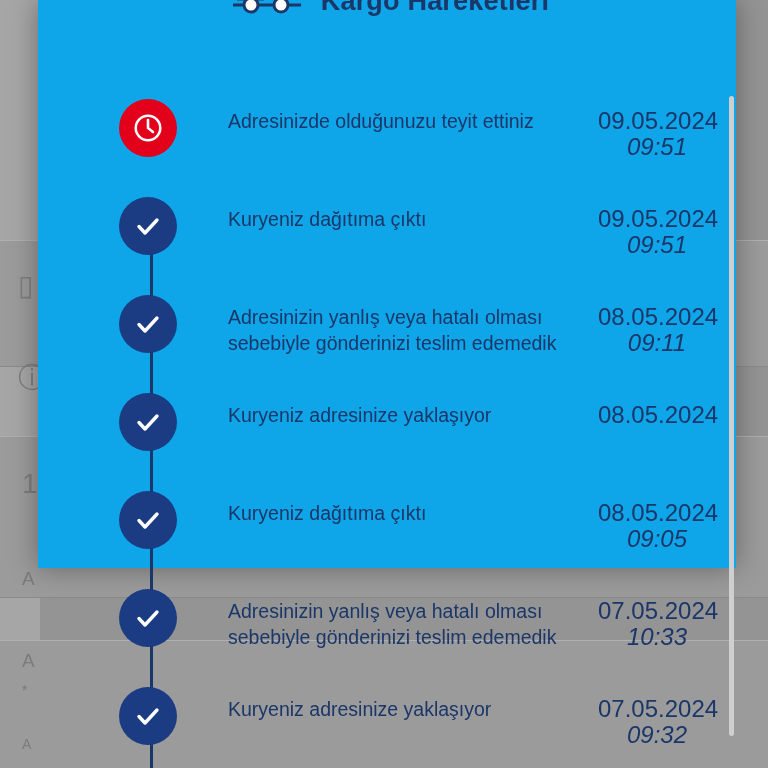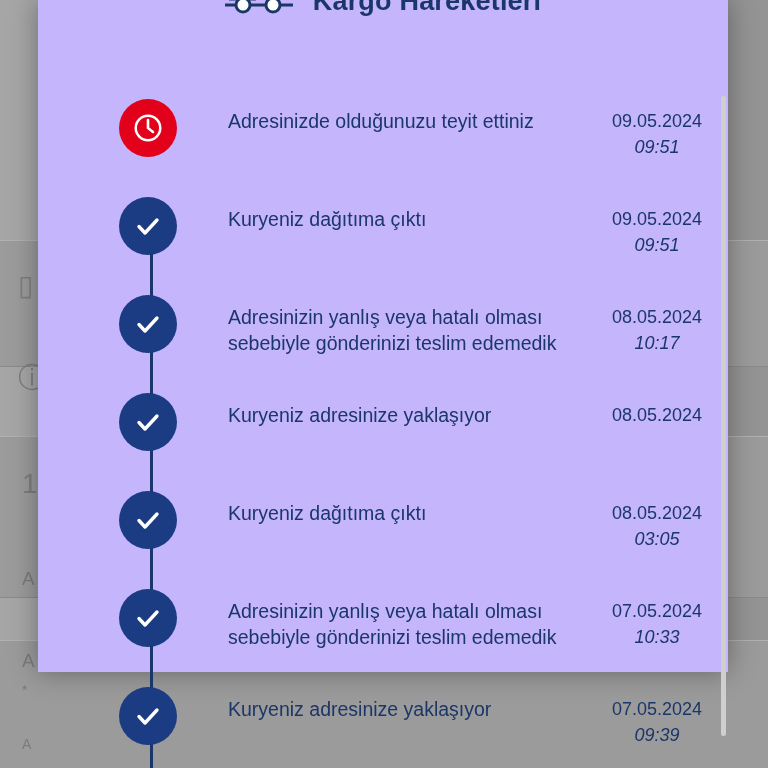--- a/index.html
+++ b/index.html
@@ -60,23 +60,24 @@
     white-space: nowrap;
   }
   .bg-text.small { font-size: 14px; }
 
   
   .sheet {
     position: absolute;
     left: 38px;
     top: 0;
     width: 690px;
-    height: 672px;
-    background: #c4b5fd;
+    height: 568px;
+    background: #0ea5e9;
     box-shadow: 0 0 26px rgba(0,0,0,0.35);
+    padding-left: 8px;
   }
 
   .sheet-header {
     position: relative;
     height: 30px;
   }
   .header-row {
     position: absolute;
     top: -26px;
     left: 0;
@@ -151,21 +152,21 @@
     font-size: 19.5px;
     line-height: 26px;
   }
   .event-date {
     position: absolute;
     left: 560px;
     top: 24px;
     width: 118px;
     text-align: center;
     color: #1b3668;
-    font-size: 18px;
+    font-size: 24px;
     line-height: 26px;
   }
   .event-date .d2 { display: block; font-style: italic; }
 
   .scrollbar {
     position: absolute;
     right: 2px;
     top: 96px;
     width: 5px;
     height: 640px;
@@ -233,56 +234,56 @@
             <div class="event-label">Kuryeniz dağıtıma çıktı</div>
             <div class="event-date"><span class="d1">09.05.2024</span><span class="d2">09:51</span></div>
           </div>
           <div class="event" style="top: 196px;">
             <div class="node done">
               <svg width="30" height="30" viewBox="0 0 30 30" fill="none" stroke="#ffffff" stroke-width="3.4" stroke-linecap="round" stroke-linejoin="round">
                 <path d="M6 15.5 L12 22 L24 9"></path>
               </svg>
             </div>
             <div class="event-label">Adresinizin yanlış veya hatalı olması sebebiyle gönderinizi teslim edemedik</div>
-            <div class="event-date"><span class="d1">08.05.2024</span><span class="d2">10:17</span></div>
+            <div class="event-date"><span class="d1">08.05.2024</span><span class="d2">09:11</span></div>
           </div>
           <div class="event" style="top: 294px;">
             <div class="node done">
               <svg width="30" height="30" viewBox="0 0 30 30" fill="none" stroke="#ffffff" stroke-width="3.4" stroke-linecap="round" stroke-linejoin="round">
                 <path d="M6 15.5 L12 22 L24 9"></path>
               </svg>
             </div>
             <div class="event-label">Kuryeniz adresinize yaklaşıyor</div>
             <div class="event-date"><span class="d1">08.05.2024</span></div>
           </div>
           <div class="event" style="top: 392px;">
             <div class="node done">
               <svg width="30" height="30" viewBox="0 0 30 30" fill="none" stroke="#ffffff" stroke-width="3.4" stroke-linecap="round" stroke-linejoin="round">
                 <path d="M6 15.5 L12 22 L24 9"></path>
               </svg>
             </div>
             <div class="event-label">Kuryeniz dağıtıma çıktı</div>
-            <div class="event-date"><span class="d1">08.05.2024</span><span class="d2">03:05</span></div>
+            <div class="event-date"><span class="d1">08.05.2024</span><span class="d2">09:05</span></div>
           </div>
           <div class="event" style="top: 490px;">
             <div class="node done">
               <svg width="30" height="30" viewBox="0 0 30 30" fill="none" stroke="#ffffff" stroke-width="3.4" stroke-linecap="round" stroke-linejoin="round">
                 <path d="M6 15.5 L12 22 L24 9"></path>
               </svg>
             </div>
             <div class="event-label">Adresinizin yanlış veya hatalı olması sebebiyle gönderinizi teslim edemedik</div>
             <div class="event-date"><span class="d1">07.05.2024</span><span class="d2">10:33</span></div>
           </div>
           <div class="event" style="top: 588px;">
             <div class="node done">
               <svg width="30" height="30" viewBox="0 0 30 30" fill="none" stroke="#ffffff" stroke-width="3.4" stroke-linecap="round" stroke-linejoin="round">
                 <path d="M6 15.5 L12 22 L24 9"></path>
               </svg>
             </div>
             <div class="event-label">Kuryeniz adresinize yaklaşıyor</div>
-            <div class="event-date"><span class="d1">07.05.2024</span><span class="d2">09:39</span></div>
+            <div class="event-date"><span class="d1">07.05.2024</span><span class="d2">09:32</span></div>
           </div>
         </div>
     </div>
 
     <div class="scrollbar"></div>
   </div>
 </div>
 
 </body></html>

